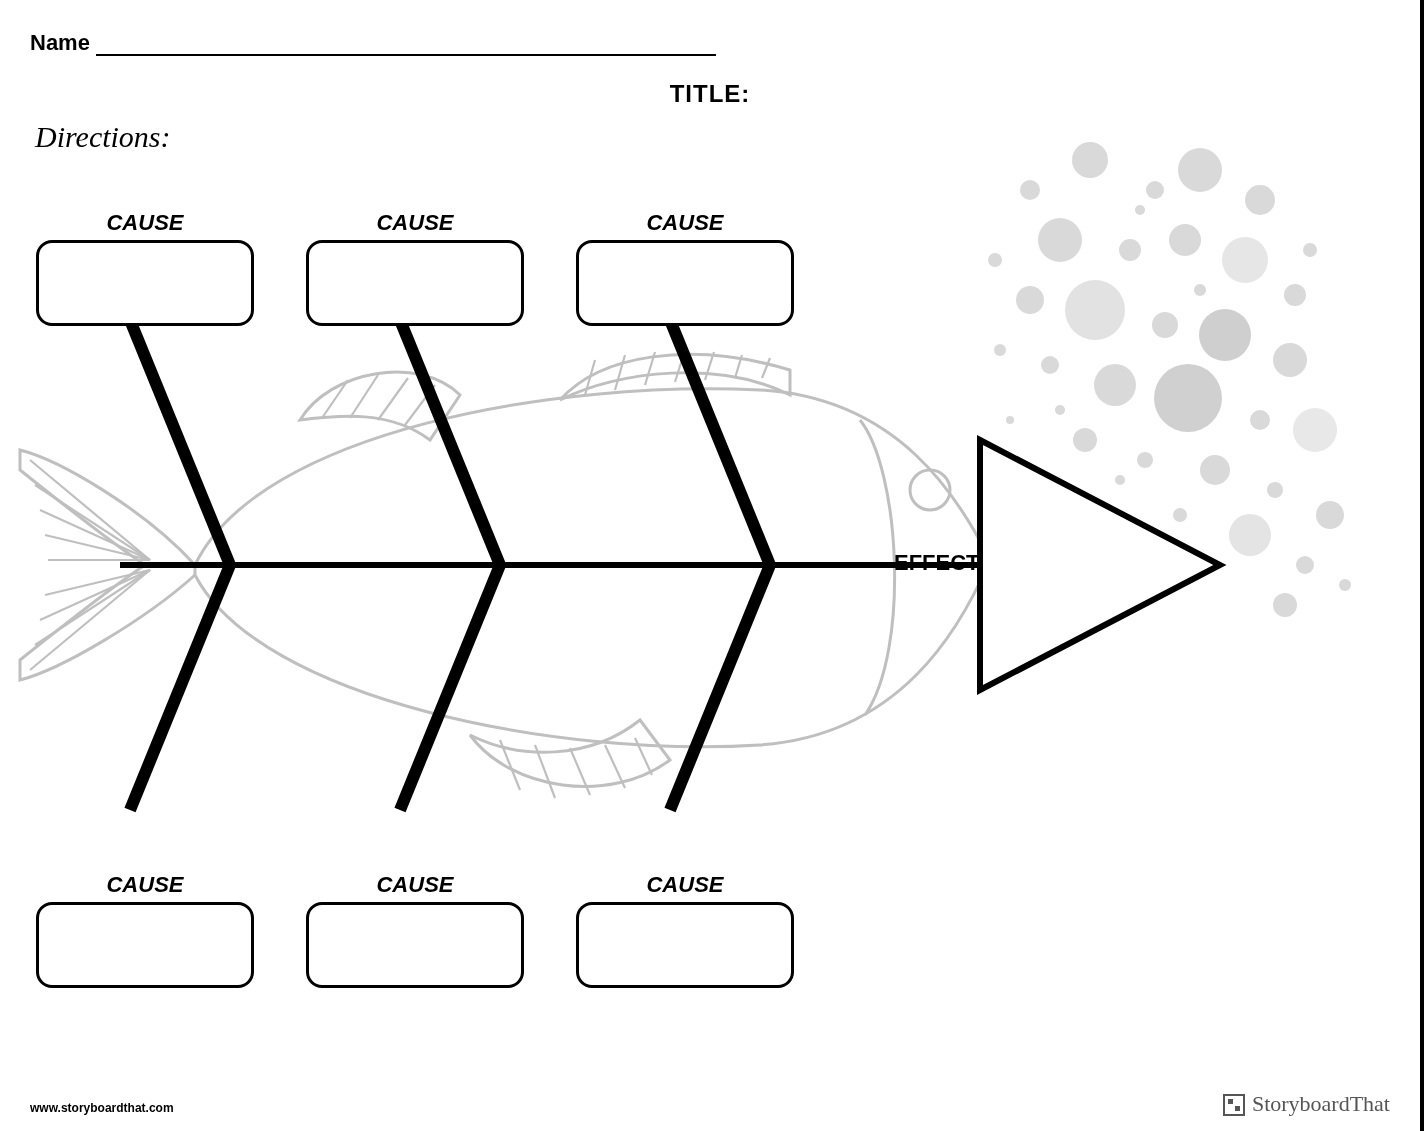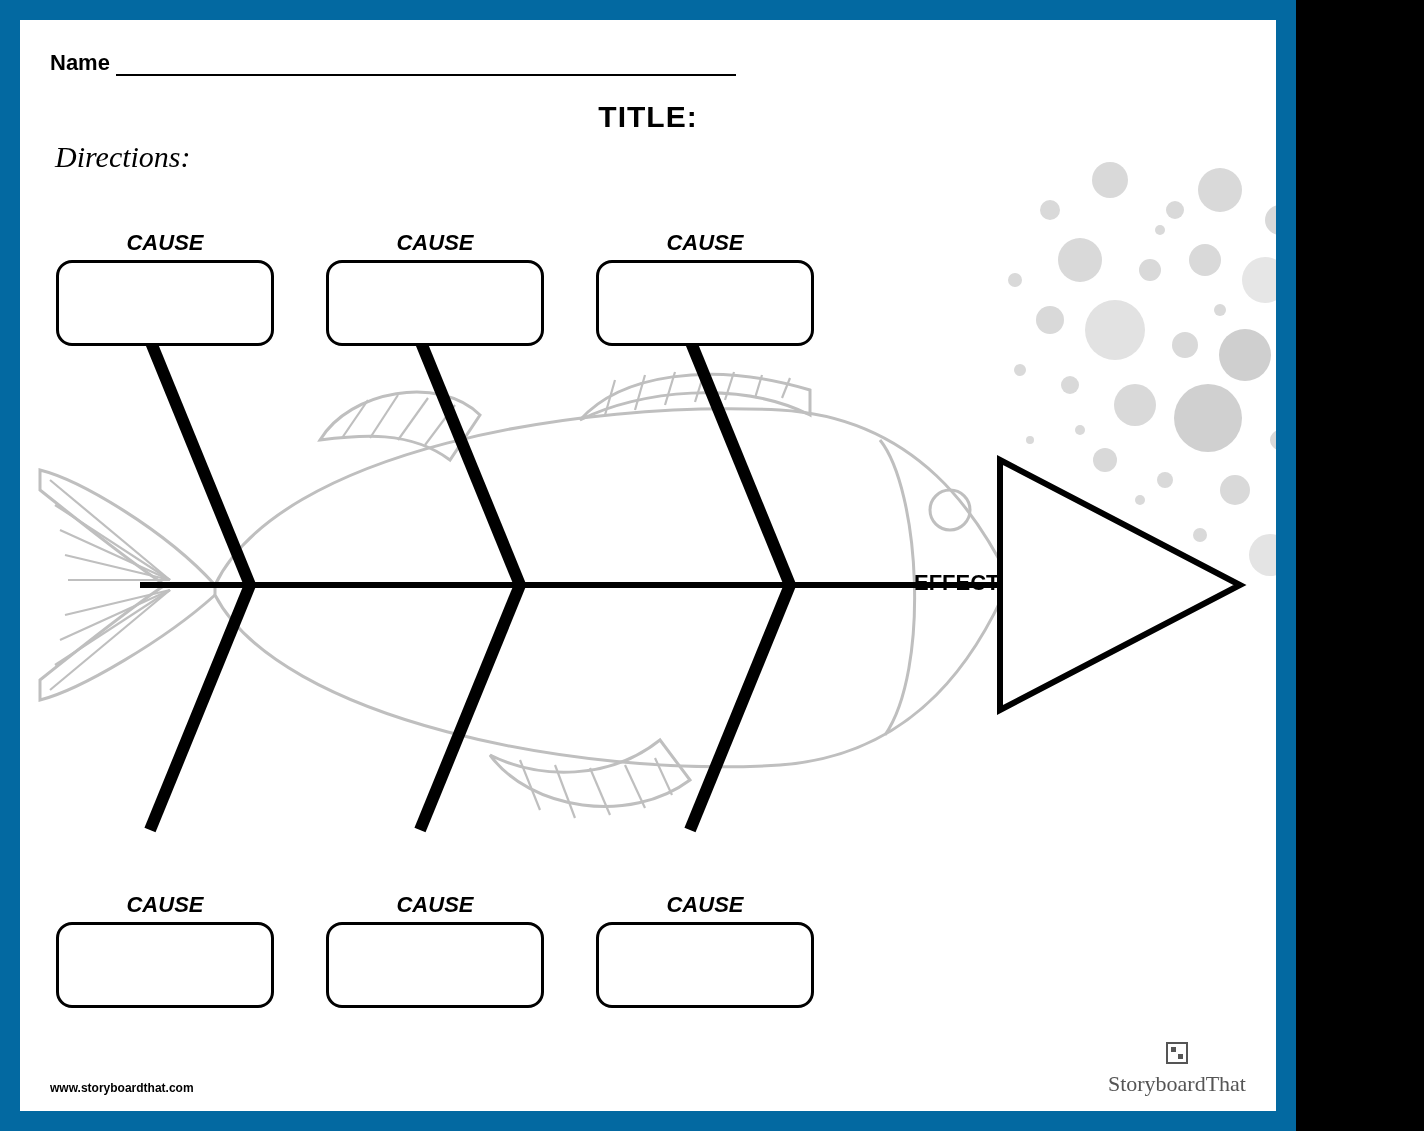--- a/index.html
+++ b/index.html
@@ -1,42 +1,41 @@
 <!DOCTYPE html>
 <html><head>
 <meta charset="utf-8">
 <style>
   html,body{margin:0;padding:0;background:#000;}
   .page{
     position:relative;
-    width:1296px;height:1131px;
+    width:1420px;height:1131px;
     box-sizing:border-box;
     background:#0369a1;
-    padding:20px;
   }
   .sheet{
     position:relative;
     width:100%;height:100%;
     background:#fff;
     box-sizing:border-box;
     overflow:hidden;
   }
   .name-field, .date-field{
     position:absolute;top:30px;
     font-family:Arial,Helvetica,sans-serif;
     font-weight:700;font-size:22px;color:#000;
   }
   .name-field{left:30px;}
   .date-field{left:870px;}
   .field-line{
     display:inline-block;border-bottom:2px solid #000;height:18px;vertical-align:bottom;
   }
   .title{
     position:absolute;top:80px;left:0;right:0;text-align:center;
-    font-family:Arial,Helvetica,sans-serif;font-weight:900;font-size:30px;color:#000;letter-spacing:1px;
+    font-family:Arial,Helvetica,sans-serif;font-weight:900;font-size:24px;color:#000;letter-spacing:1px;
   }
   .directions{
     position:absolute;top:120px;left:35px;
     font-family:"Comic Sans MS","Segoe Script",cursive;font-style:italic;
     font-size:30px;color:#000;
   }
   .cause-label{
     position:absolute;font-family:Arial,Helvetica,sans-serif;font-weight:900;font-size:22px;color:#000;text-align:center;font-style:italic;
   }
   .cause-box{
@@ -47,21 +46,21 @@
   }
   .fish-svg{position:absolute;left:0;top:0;}
   .bubbles-svg{position:absolute;}
   .footer-url{
     position:absolute;left:30px;bottom:16px;
     font-family:Arial,Helvetica,sans-serif;font-size:12px;font-weight:700;color:#000;
   }
   .footer-brand{
     position:absolute;right:30px;bottom:14px;
     font-family:Georgia,"Times New Roman",serif;font-size:22px;color:#555;
-    display:flex;align-items:center;gap:6px;flex-direction:column;
+    display:flex;align-items:flex-end;gap:6px;
   }
   .brand-icon{width:24px;height:24px;}
 </style>
 </head>
 <body>
 
 <div class="page">
   <div class="sheet">
 
     <div class="name-field">

